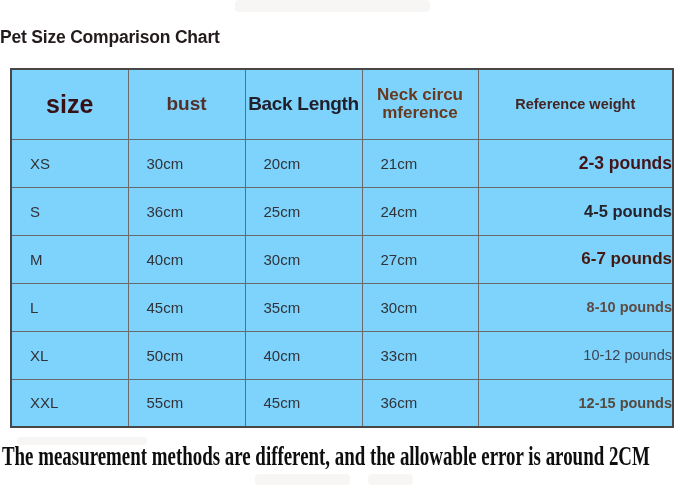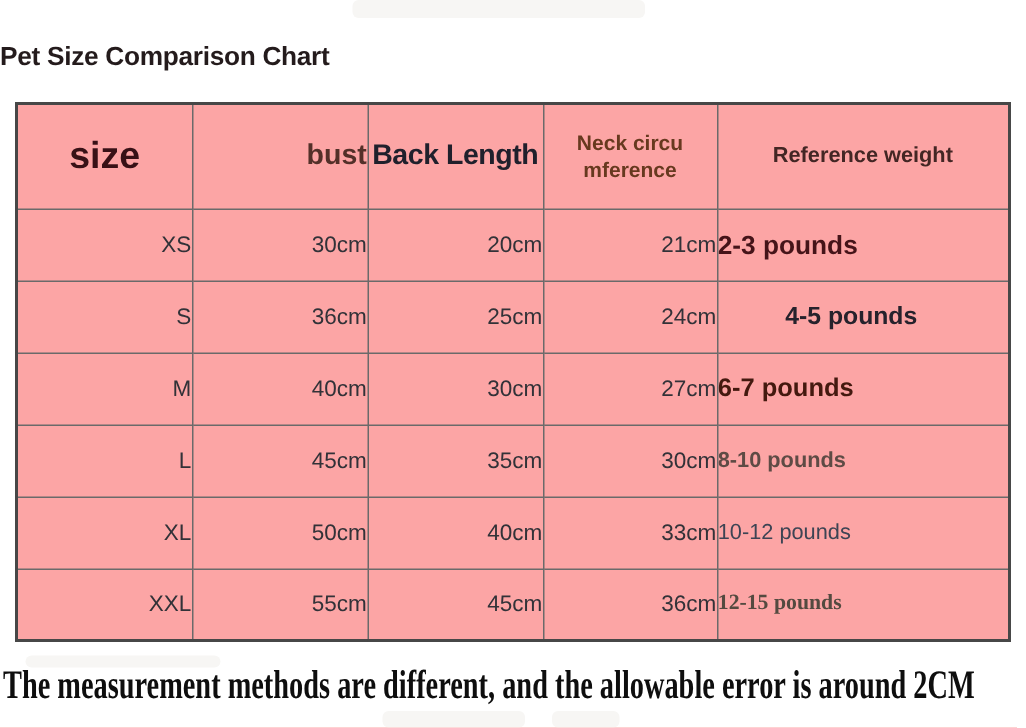--- a/index.html
+++ b/index.html
@@ -22,44 +22,44 @@
     letter-spacing:-0.2px;
     z-index:2;
   }
 
   table.size-table{
     position:absolute;left:10px;top:68px;
     width:662px;
     border-collapse:collapse;
     table-layout:fixed;
     z-index:2;
-    background:#fca5a5;
+    background:#7dd3fc;
   }
   .size-table th,.size-table td{
     border:1px solid #6a6a6a;
     padding:0;
     overflow:hidden;
     white-space:nowrap;
   }
   .size-table{border:2px solid #474747;}
   .size-table thead tr{height:70px;}
   .size-table tbody tr{height:48px;}
 
   th{font-weight:700;text-align:center;vertical-align:middle;}
   th.h-size{font-size:25px;}
-  th.h-bust{font-size:19px;text-align:right;}
+  th.h-bust{font-size:19px;}
   th.h-back{font-size:19px;letter-spacing:-0.3px;}
-  th.h-neck{font-size:14px;line-height:18px;}
+  th.h-neck{font-size:17px;line-height:18px;}
   th.h-weight{font-size:14.5px;}
 
   td.c-data{
     font-size:15px;color:#323238;
-    padding-left:18px;text-align:right;vertical-align:middle;
+    padding-left:18px;text-align:left;vertical-align:middle;
   }
-  td.c-weight{text-align:left;vertical-align:middle;}
+  td.c-weight{text-align:right;vertical-align:middle;}
   .w0{font-size:17.5px;font-weight:700;}
   .w1{font-size:16.5px;font-weight:700;}
   .w2{font-size:17px;font-weight:700;}
   .w3{font-size:14.5px;font-weight:600;}
   .w4{font-size:14.5px;font-weight:400;}
   .w5{font-size:14.5px;font-weight:600;}
 
   .footnote{
     position:absolute;left:2px;top:438px;height:36px;line-height:36px;
     font-family:"Liberation Serif", serif;
@@ -134,18 +134,18 @@
       <td class="c-data">50cm</td>
       <td class="c-data">40cm</td>
       <td class="c-data">33cm</td>
       <td class="c-weight w4" style="color: rgb(61, 68, 84);">10-12 pounds</td>
     </tr>
     <tr>
       <td class="c-data">XXL</td>
       <td class="c-data">55cm</td>
       <td class="c-data">45cm</td>
       <td class="c-data">36cm</td>
-      <td class="c-weight w5" style="color: rgb(84, 74, 64); font-family: Liberation Serif, serif;">12-15 pounds</td>
+      <td class="c-weight w5" style="color: rgb(84, 74, 64);">12-15 pounds</td>
     </tr>
   </tbody>
 </table>
 
 <div class="footnote">The measurement methods are different, and the allowable error is around 2CM</div>
 
 </body></html>

